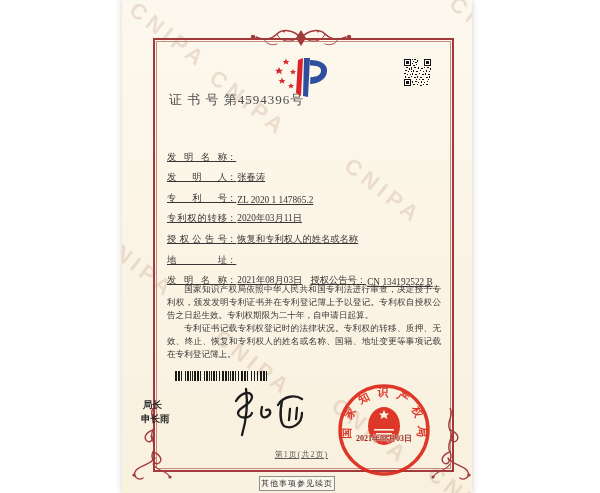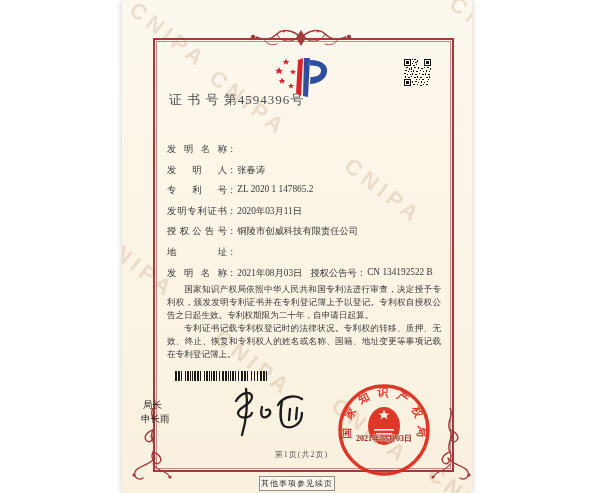--- a/index.html
+++ b/index.html
@@ -16,37 +16,37 @@
   .orn-top{position:absolute;left:122px;top:27px;}
   .orn-corner{position:absolute;top:408px;}
   .orn-left{left:5px;}
   .orn-right{left:306px;transform:scaleX(-1);}
   .cert-no{position:absolute;left:47px;top:56px;font-size:13px;letter-spacing:1px;color:#4c4c4c;margin-top:35px;}
   .logo{position:absolute;left:151px;top:56px;}
   .qr{position:absolute;left:282px;top:59px;width:27px;height:27px;}
   .title{position:absolute;left:31px;top:100px;width:297px;text-align:center;font-size:20px;
          font-weight:bold;letter-spacing:11px;text-indent:11px;color:#161616;}
   .fields{position:absolute;left:45px;top:143px;width:278px;font-size:9.3px;color:#363636;}
-  .frow{height:20.6px;display:flex;align-items:flex-start;white-space:nowrap;}
+  .frow{height:20.6px;display:flex;align-items:flex-end;white-space:nowrap;text-decoration:underline;}
   .flabel{display:inline-block;width:60px;text-align:justify;text-align-last:justify;}
   .flabel2{display:inline-block;margin-left:8px;}
   .fvalue{margin-left:1px;}
   .paras{position:absolute;left:45px;top:284px;width:274px;font-size:8.6px;line-height:13px;
          text-align:justify;color:#3a3a3a;}
   .paras p{margin:0;text-indent:2em;font-family:Liberation Mono, monospace;}
   .barcode{position:absolute;left:53px;top:371px;width:92px;height:10px;
     background:repeating-linear-gradient(90deg,#191919 0 1.5px,transparent 1.5px 2.5px,
       #191919 2.5px 4.5px,transparent 4.5px 5.5px,#191919 5.5px 6.5px,transparent 6.5px 7.5px,
       #191919 7.5px 8px,transparent 8px 9.5px);}
-  .signer{position:absolute;left:19px;top:399px;font-size:9.5px;font-weight:normal;color:#262626;
+  .signer{position:absolute;left:19px;top:399px;font-size:9.5px;font-weight:bold;color:#262626;
           line-height:13.5px;}
   .signature{position:absolute;left:100px;top:387px;}
   .seal{position:absolute;left:214px;top:382px;opacity:.93;}
   .pageno{position:absolute;left:31px;top:449px;width:297px;text-align:center;font-size:8px;
-          letter-spacing:1px;color:#5a5a5a;}
+          letter-spacing:1px;color:#5a5a5a;text-decoration:underline;}
   .footnote{position:absolute;left:0;top:472px;width:350px;text-align:center;}
   .footnote span{display:inline-block;border:1px solid #8e8e8e;padding:1px 1px;font-size:8px;
           letter-spacing:1px;color:#333;background:rgba(255,255,255,.45);}
 </style>
 </head>
 <body>
 
 <div class="stage">
   <div class="paper">
 
@@ -135,28 +135,28 @@
         <span class="flabel">发明人</span>
           <span>：</span>
           <span class="fvalue">张春涛</span>
       </div>
       <div class="frow">
         <span class="flabel">专利号</span>
           <span>：</span>
           <span class="fvalue">ZL 2020 1 147865.2</span>
       </div>
       <div class="frow">
-        <span class="flabel">发明专利证书</span>
+        <span class="flabel">专利权的转移</span>
           <span>：</span>
           <span class="fvalue">2020年03月11日</span>
       </div>
       <div class="frow">
         <span class="flabel">授权公告号</span>
           <span>：</span>
-          <span class="fvalue">铜陵市创威科技有限责任公司</span>
+          <span class="fvalue">恢复和专利权人的姓名或名称</span>
       </div>
       <div class="frow">
         <span class="flabel">地址</span>
           <span>：</span>
       </div>
       <div class="frow">
         <span class="flabel">发明名称</span>
           <span>：</span>
           <span class="fvalue">2021年08月03日</span>
         <span class="flabel2">授权公告号</span>

